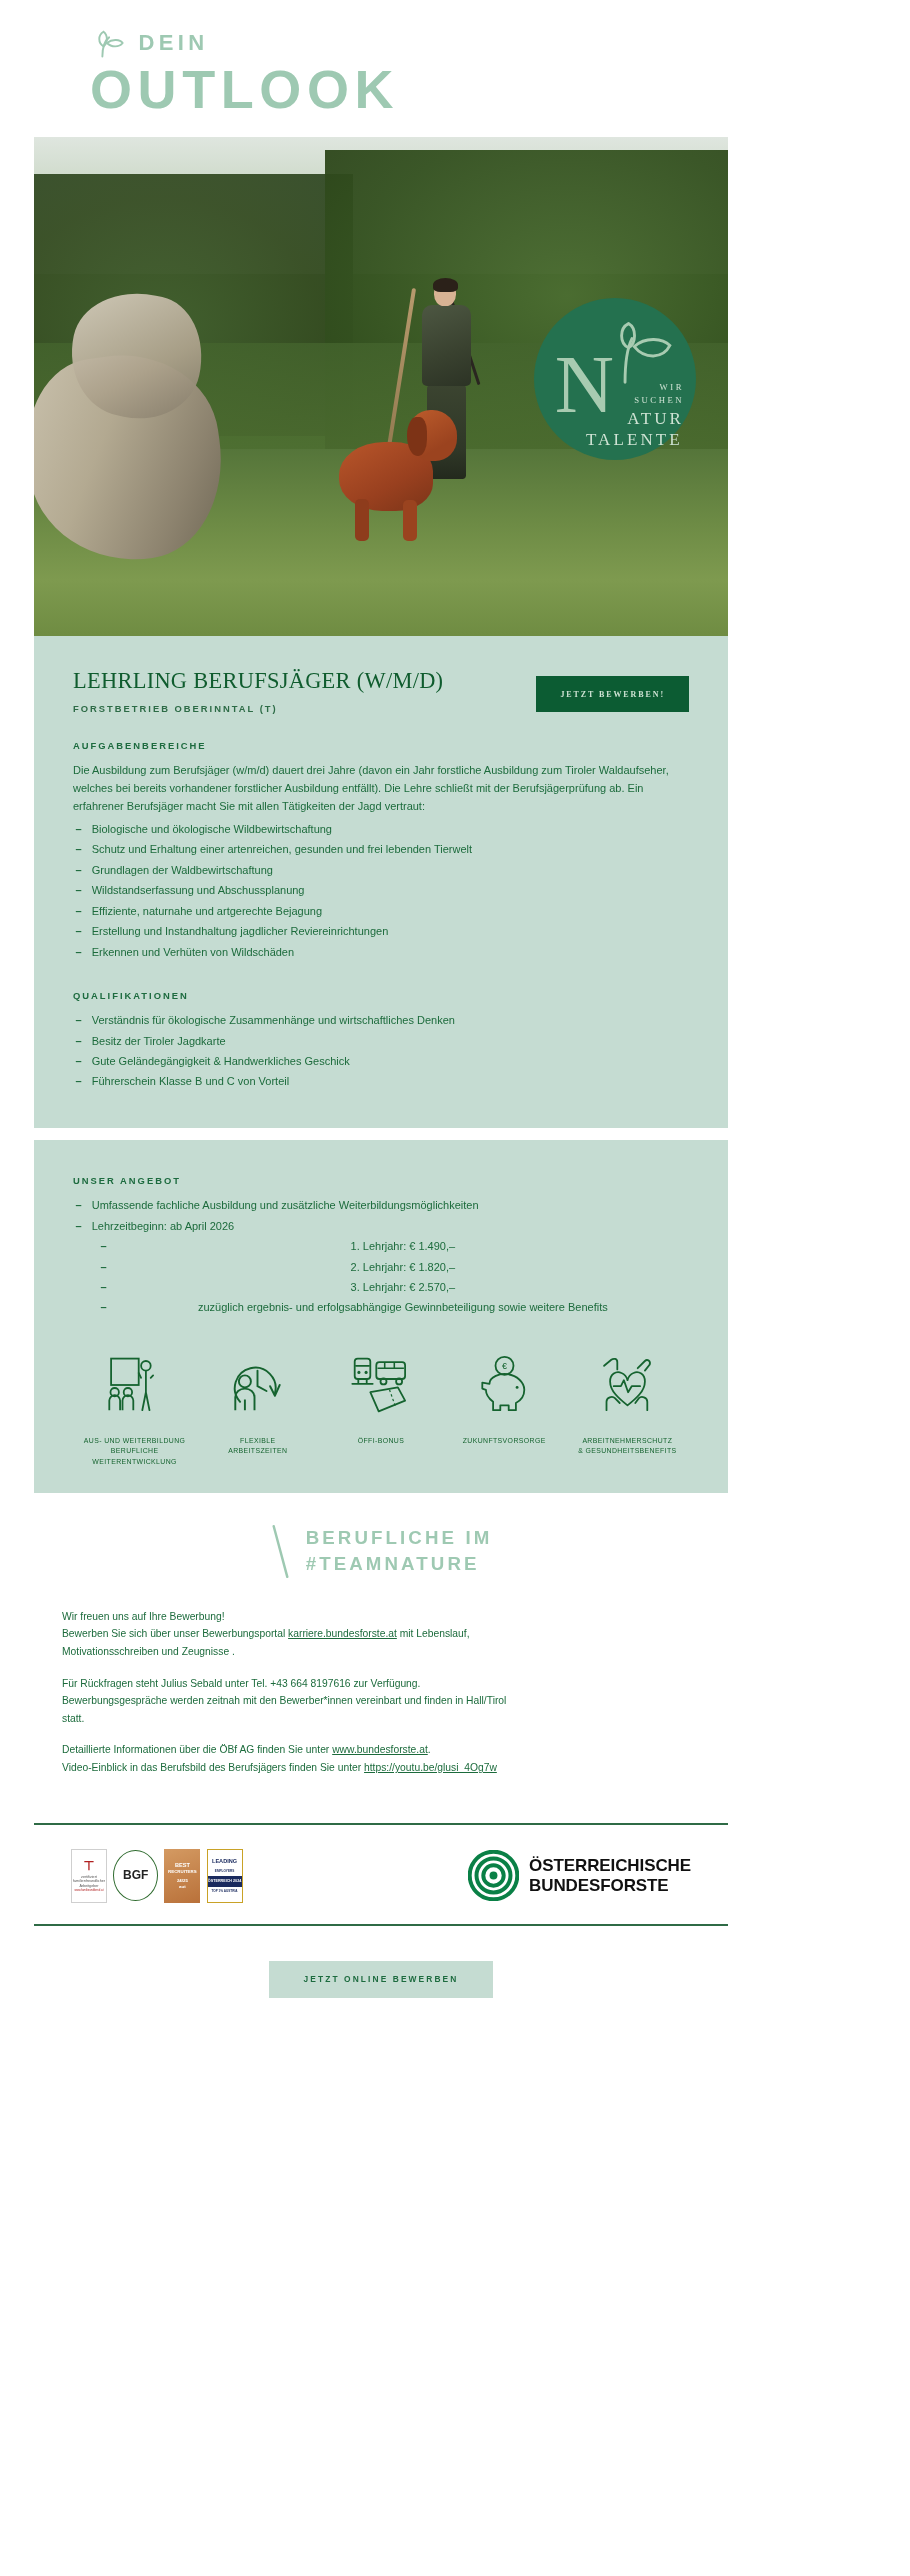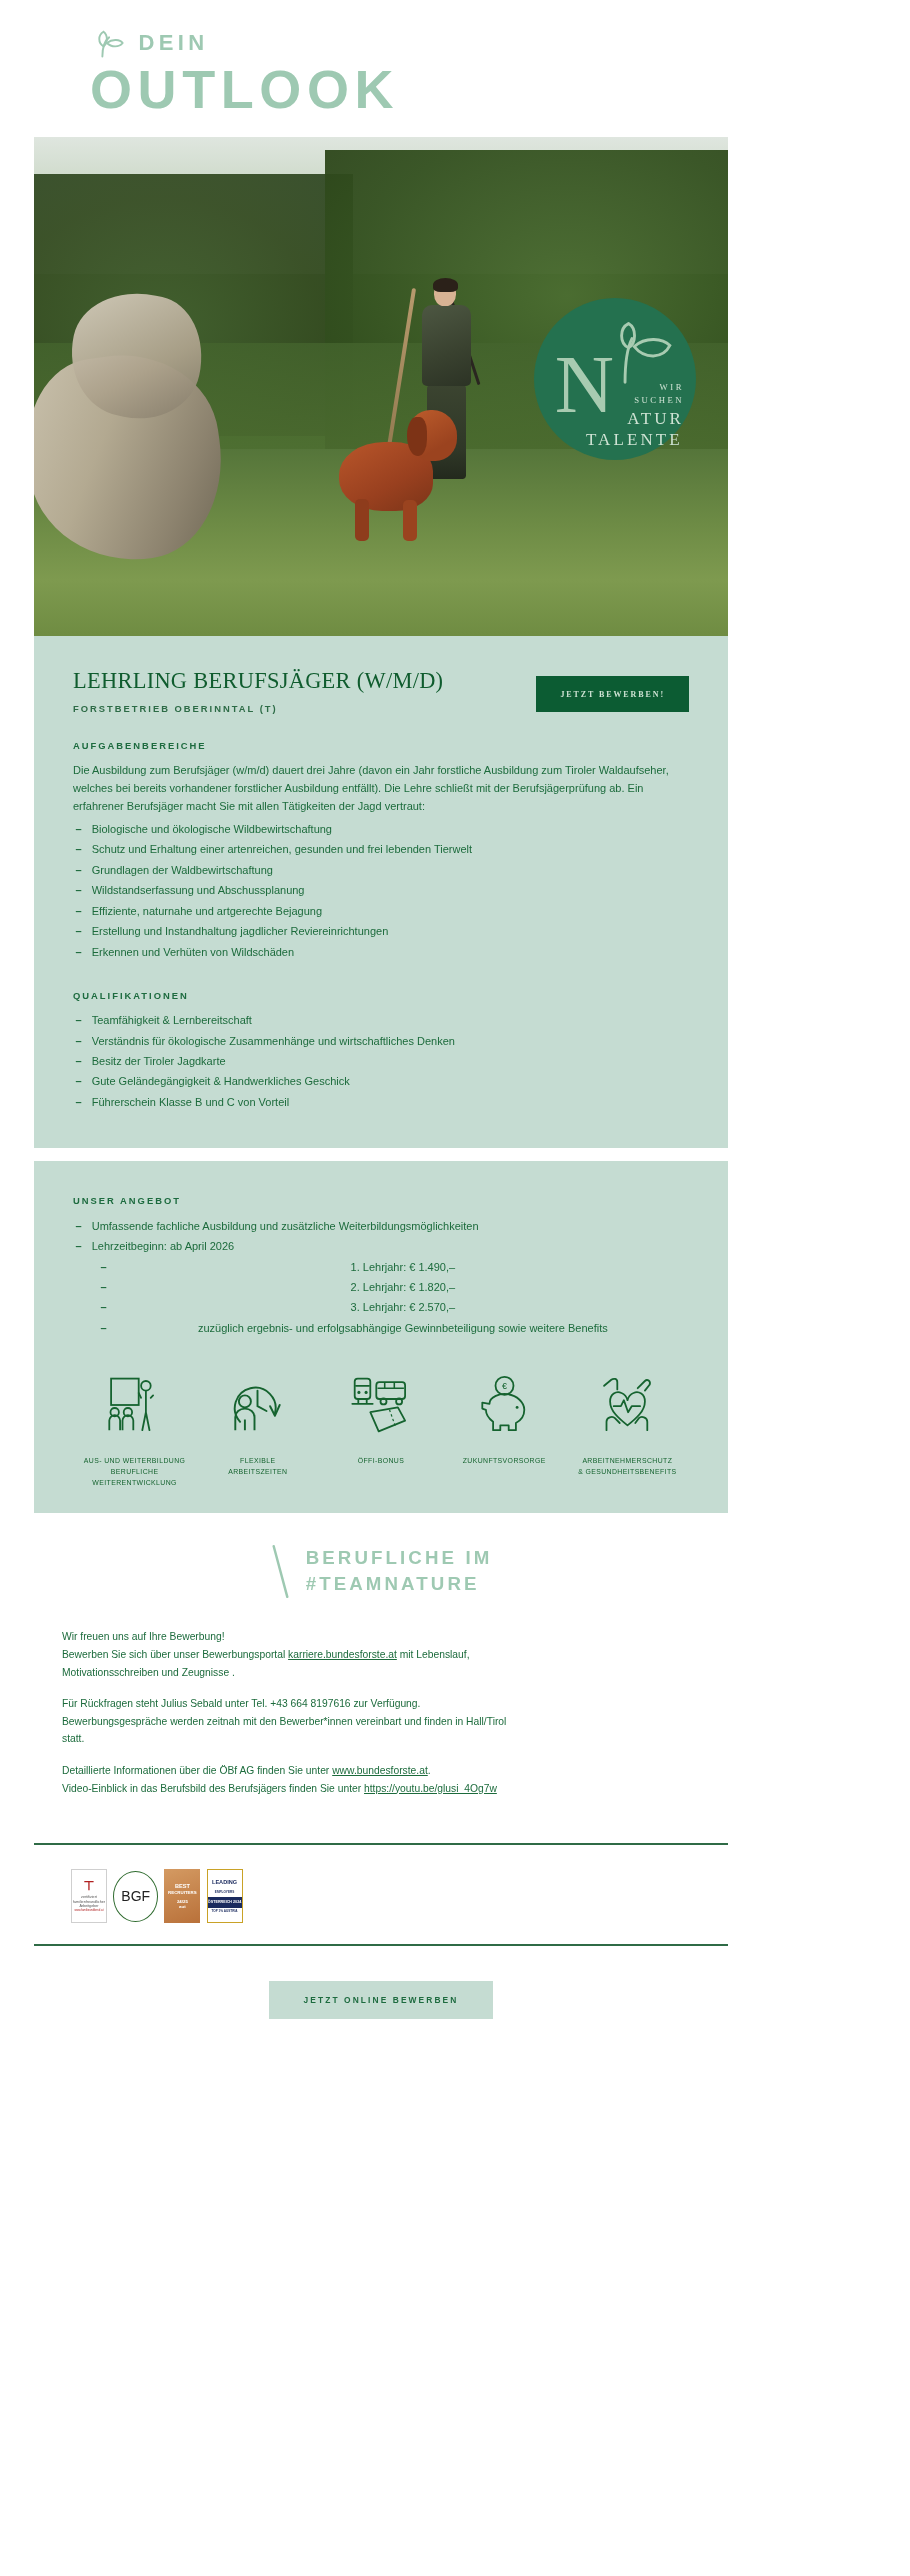--- a/index.html
+++ b/index.html
@@ -210,21 +210,20 @@
       <li>Schutz und Erhaltung einer artenreichen, gesunden und frei lebenden Tierwelt</li>
       <li>Grundlagen der Waldbewirtschaftung</li>
       <li>Wildstandserfassung und Abschussplanung</li>
       <li>Effiziente, naturnahe und artgerechte Bejagung</li>
       <li>Erstellung und Instandhaltung jagdlicher Reviereinrichtungen</li>
       <li>Erkennen und Verhüten von Wildschäden</li>
     </ul>
 
     <div class="sec-head">QUALIFIKATIONEN</div>
     <ul class="dashlist">
-      <li>Teamfähigkeit &amp; Lernbereitschaft</li>
       <li>Verständnis für ökologische Zusammenhänge und wirtschaftliches Denken</li>
       <li>Besitz der Tiroler Jagdkarte</li>
       <li>Gute Geländegängigkeit &amp; Handwerkliches Geschick</li>
       <li>Führerschein Klasse B und C von Vorteil</li>
     </ul>
   </div>
 
   <div class="panel gap" style="padding-bottom:16px;">
     <div class="sec-head" style="margin-top:2.5px;">UNSER ANGEBOT</div>
     <ul class="dashlist">
@@ -352,36 +351,48 @@
   <div class="footer">
     <div class="cert-logos">
       <div class="cert c1">
         <div style="font-size:12.5px;color:#b02020;font-weight:bold;line-height:1;margin-bottom:2.5px;">⊤</div>
         <div>zertifiziert</div>
         <div>familienfreundlicher</div>
         <div>Arbeitgeber</div>
         <div style="color:#b02020;font-size:2.8px;">www.familieundberuf.at</div>
       </div>
       <div class="cert c2">
-        <div style="font-size:14px;font-weight:normal;color:#222;">BGF</div>
+        <div style="font-size:12px;font-weight:bold;color:#222;">BGF</div>
       </div>
       <div class="cert c3">
         <div>BEST</div>
         <div style="font-size:4.4px;">RECRUITERS</div>
         <div style="font-size:4.4px;margin-top:3.7px;">24/25</div>
         <div style="font-size:4.4px;">aut</div>
       </div>
       <div class="cert c4">
         <div class="c4-a">LEADING</div>
         <div class="c4-c">EMPLOYERS</div>
         <div class="c4-b">ÖSTERREICH 2024</div>
         <div class="c4-c">TOP 1% AUSTRIA</div>
       </div>
     </div>
 
+    <div class="obf-logo">
+      <svg class="obf-rings" viewBox="0 0 90 90">
+        <circle cx="45" cy="45" r="42" fill="none" stroke="#0a8046" stroke-width="7"></circle>
+        <circle cx="45" cy="45" r="30" fill="none" stroke="#0a8046" stroke-width="7"></circle>
+        <circle cx="45" cy="45" r="18" fill="none" stroke="#0a8046" stroke-width="7"></circle>
+        <circle cx="45" cy="45" r="7" fill="#0a8046"></circle>
+      </svg>
+      <div class="obf-text">
+        <div>ÖSTERREICHISCHE</div>
+        <div>BUNDESFORSTE</div>
+      </div>
+    </div>
   </div>
   <div class="rule2"></div>
 
   <div class="bottom-cta">
     <div class="bottom-btn">JETZT ONLINE BEWERBEN</div>
   </div>
 
 </div>
 
 

